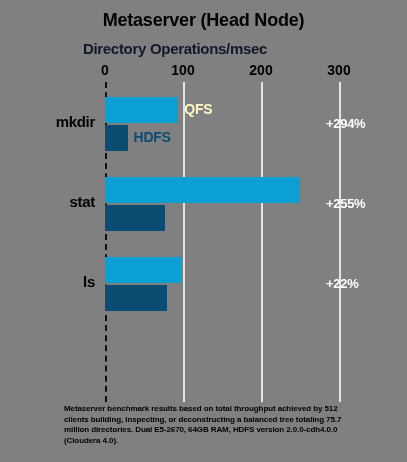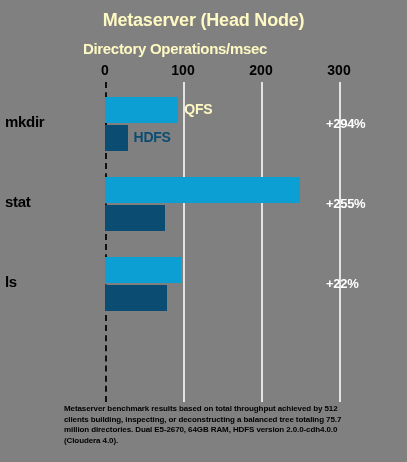--- a/index.html
+++ b/index.html
@@ -19,32 +19,32 @@
     left: 0; top: 0;
     width: 407px;
     height: 462px;
   }
   .title {
     position: absolute;
     left: 0;
     top: 10px;
     width: 407px;
     text-align: center;
-    color: #fef9c3;
+    color: #000000;
     font-size: 18px;
     font-weight: bold;
     letter-spacing: -0.2px;
   }
   .axis-title {
     position: absolute;
     left: 0;
     top: 40px;
     width: 350px;
     text-align: center;
-    color: #fef9c3;
+    color: #0f172a;
     font-size: 15px;
     font-weight: bold;
     letter-spacing: -0.3px;
   }
   .tick-label {
     position: absolute;
     top: 62px;
     color: #000;
     font-size: 14px;
     font-weight: bold;
@@ -74,21 +74,21 @@
     position: absolute;
     left: 0;
     width: 407px;
   }
   .cat-label {
     position: absolute;
     right: 312px;
     color: #000;
     font-size: 15px;
     font-weight: bold;
-    text-align: left;
+    text-align: right;
     width: 90px;
     letter-spacing: -0.3px;
   }
   .bar {
     position: absolute;
     left: 105px;
     height: 26px;
   }
   .bar.qfs { background: #0C9FD4; }
   .bar.hdfs { background: #0B4C72; }

